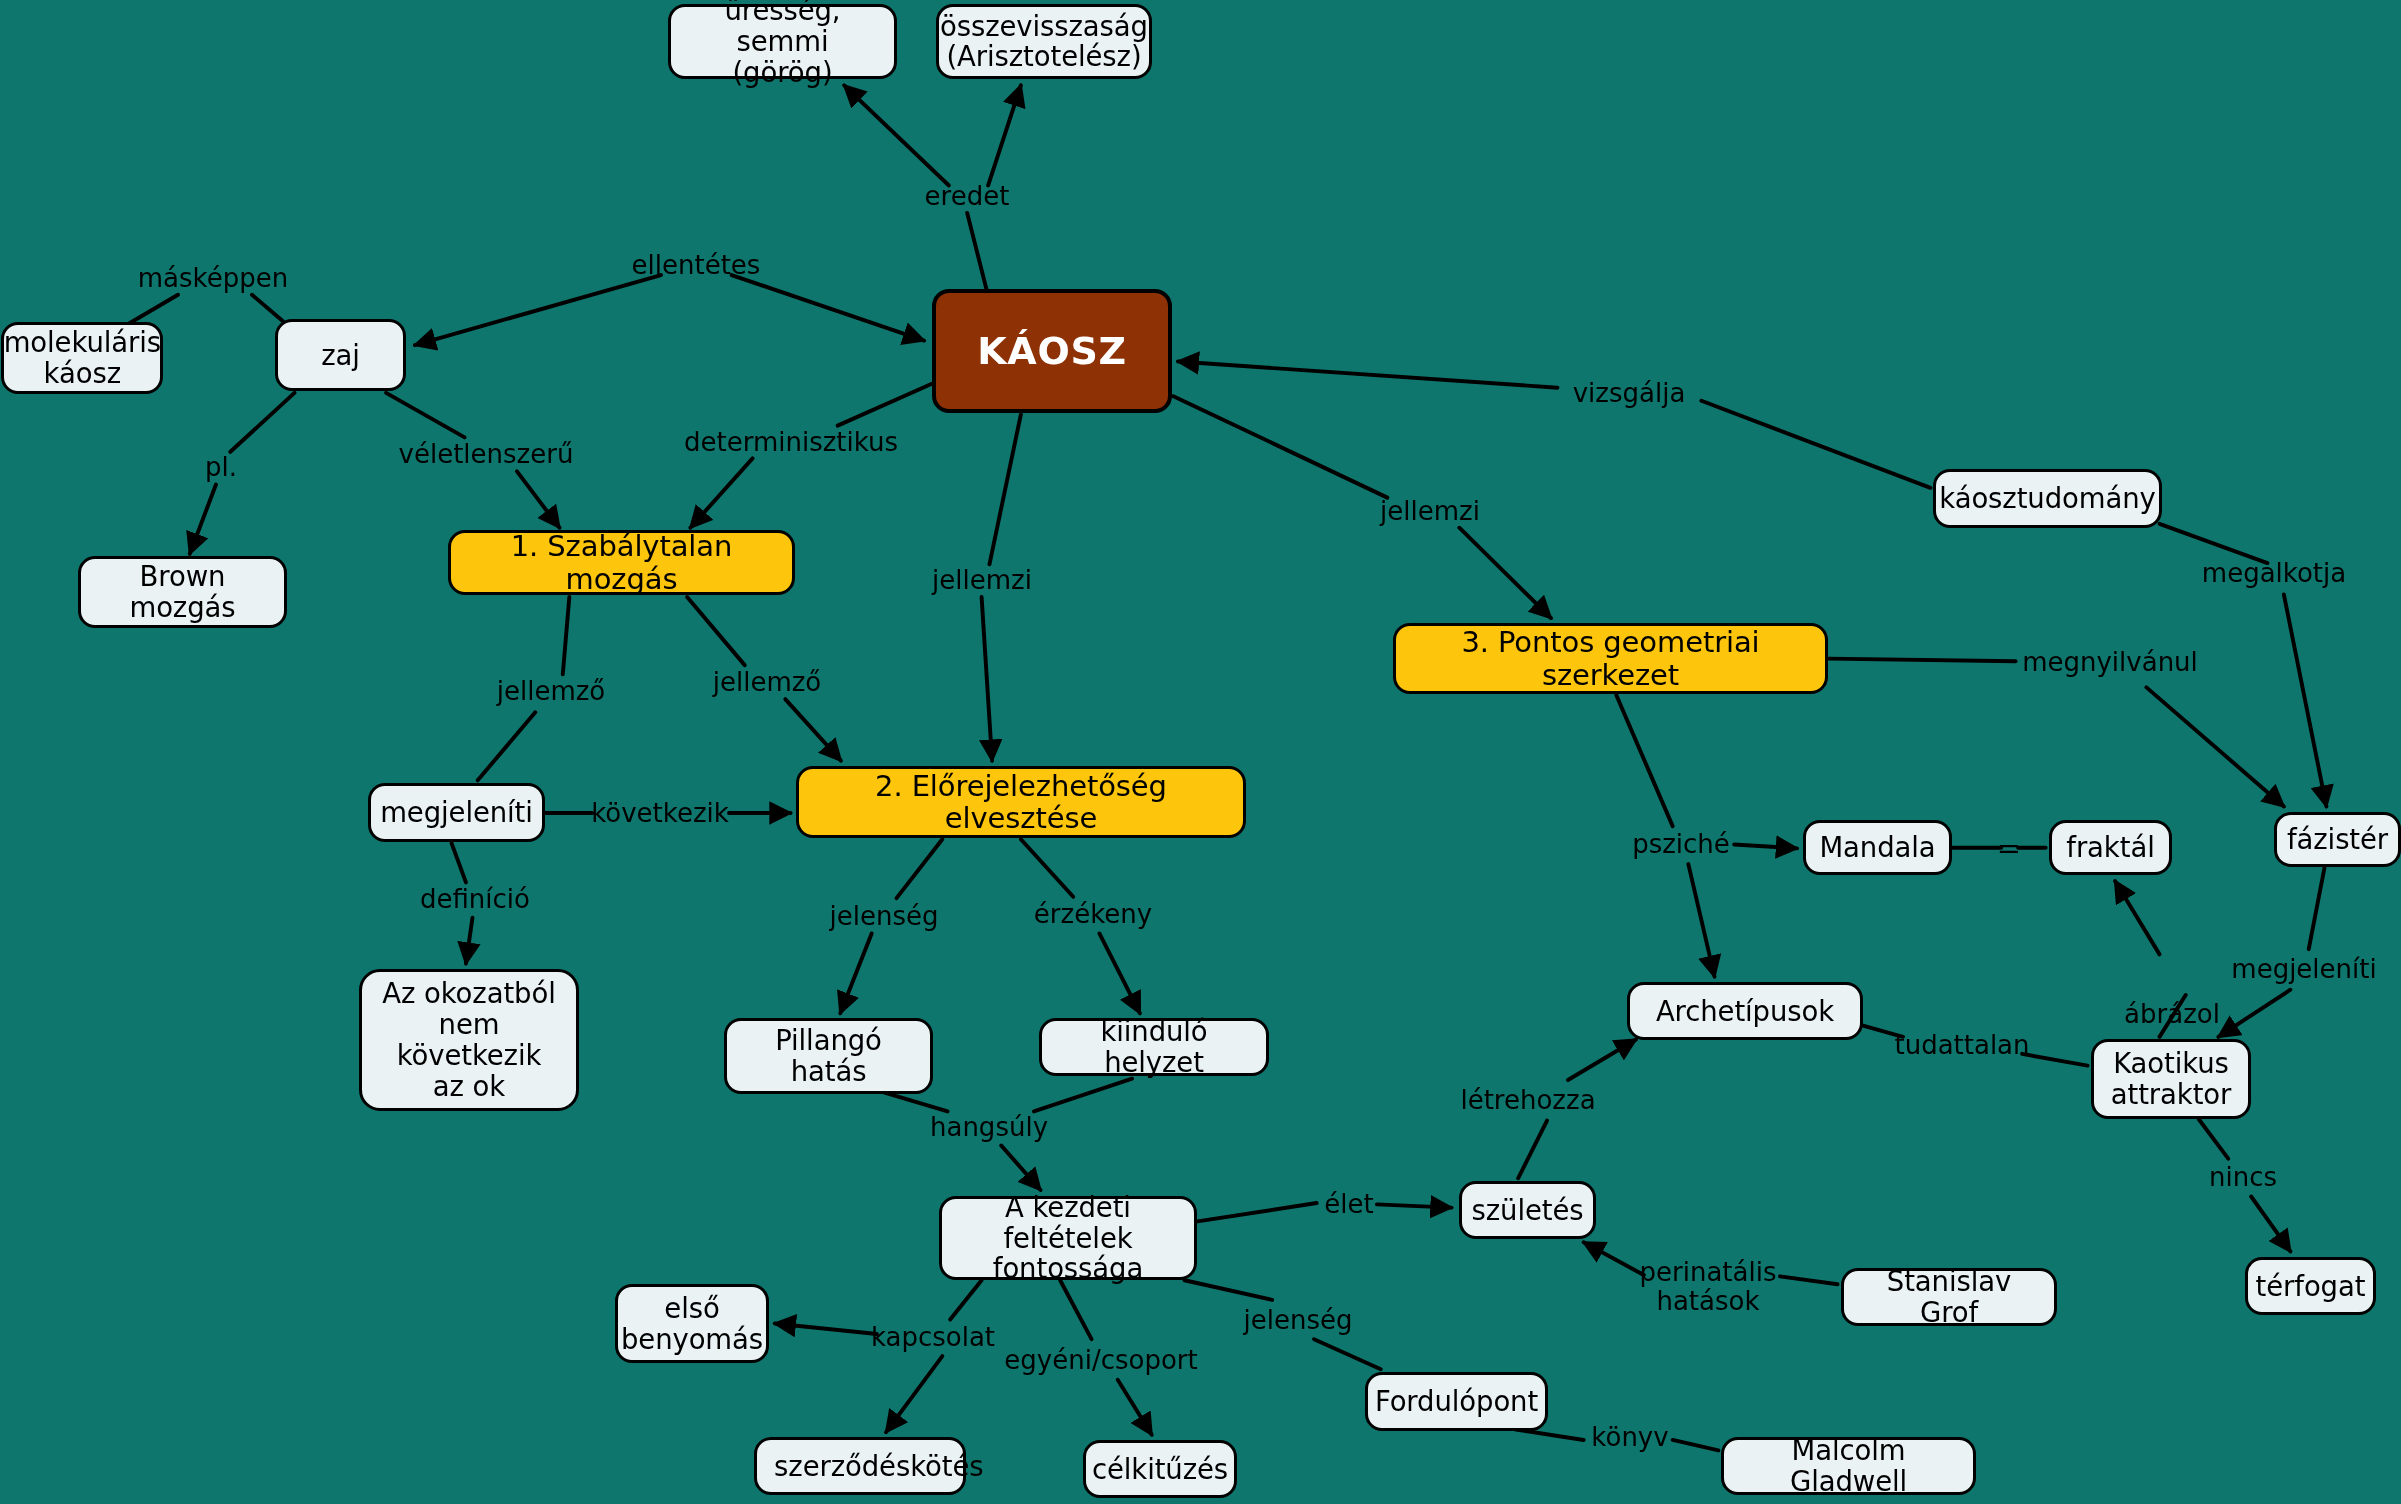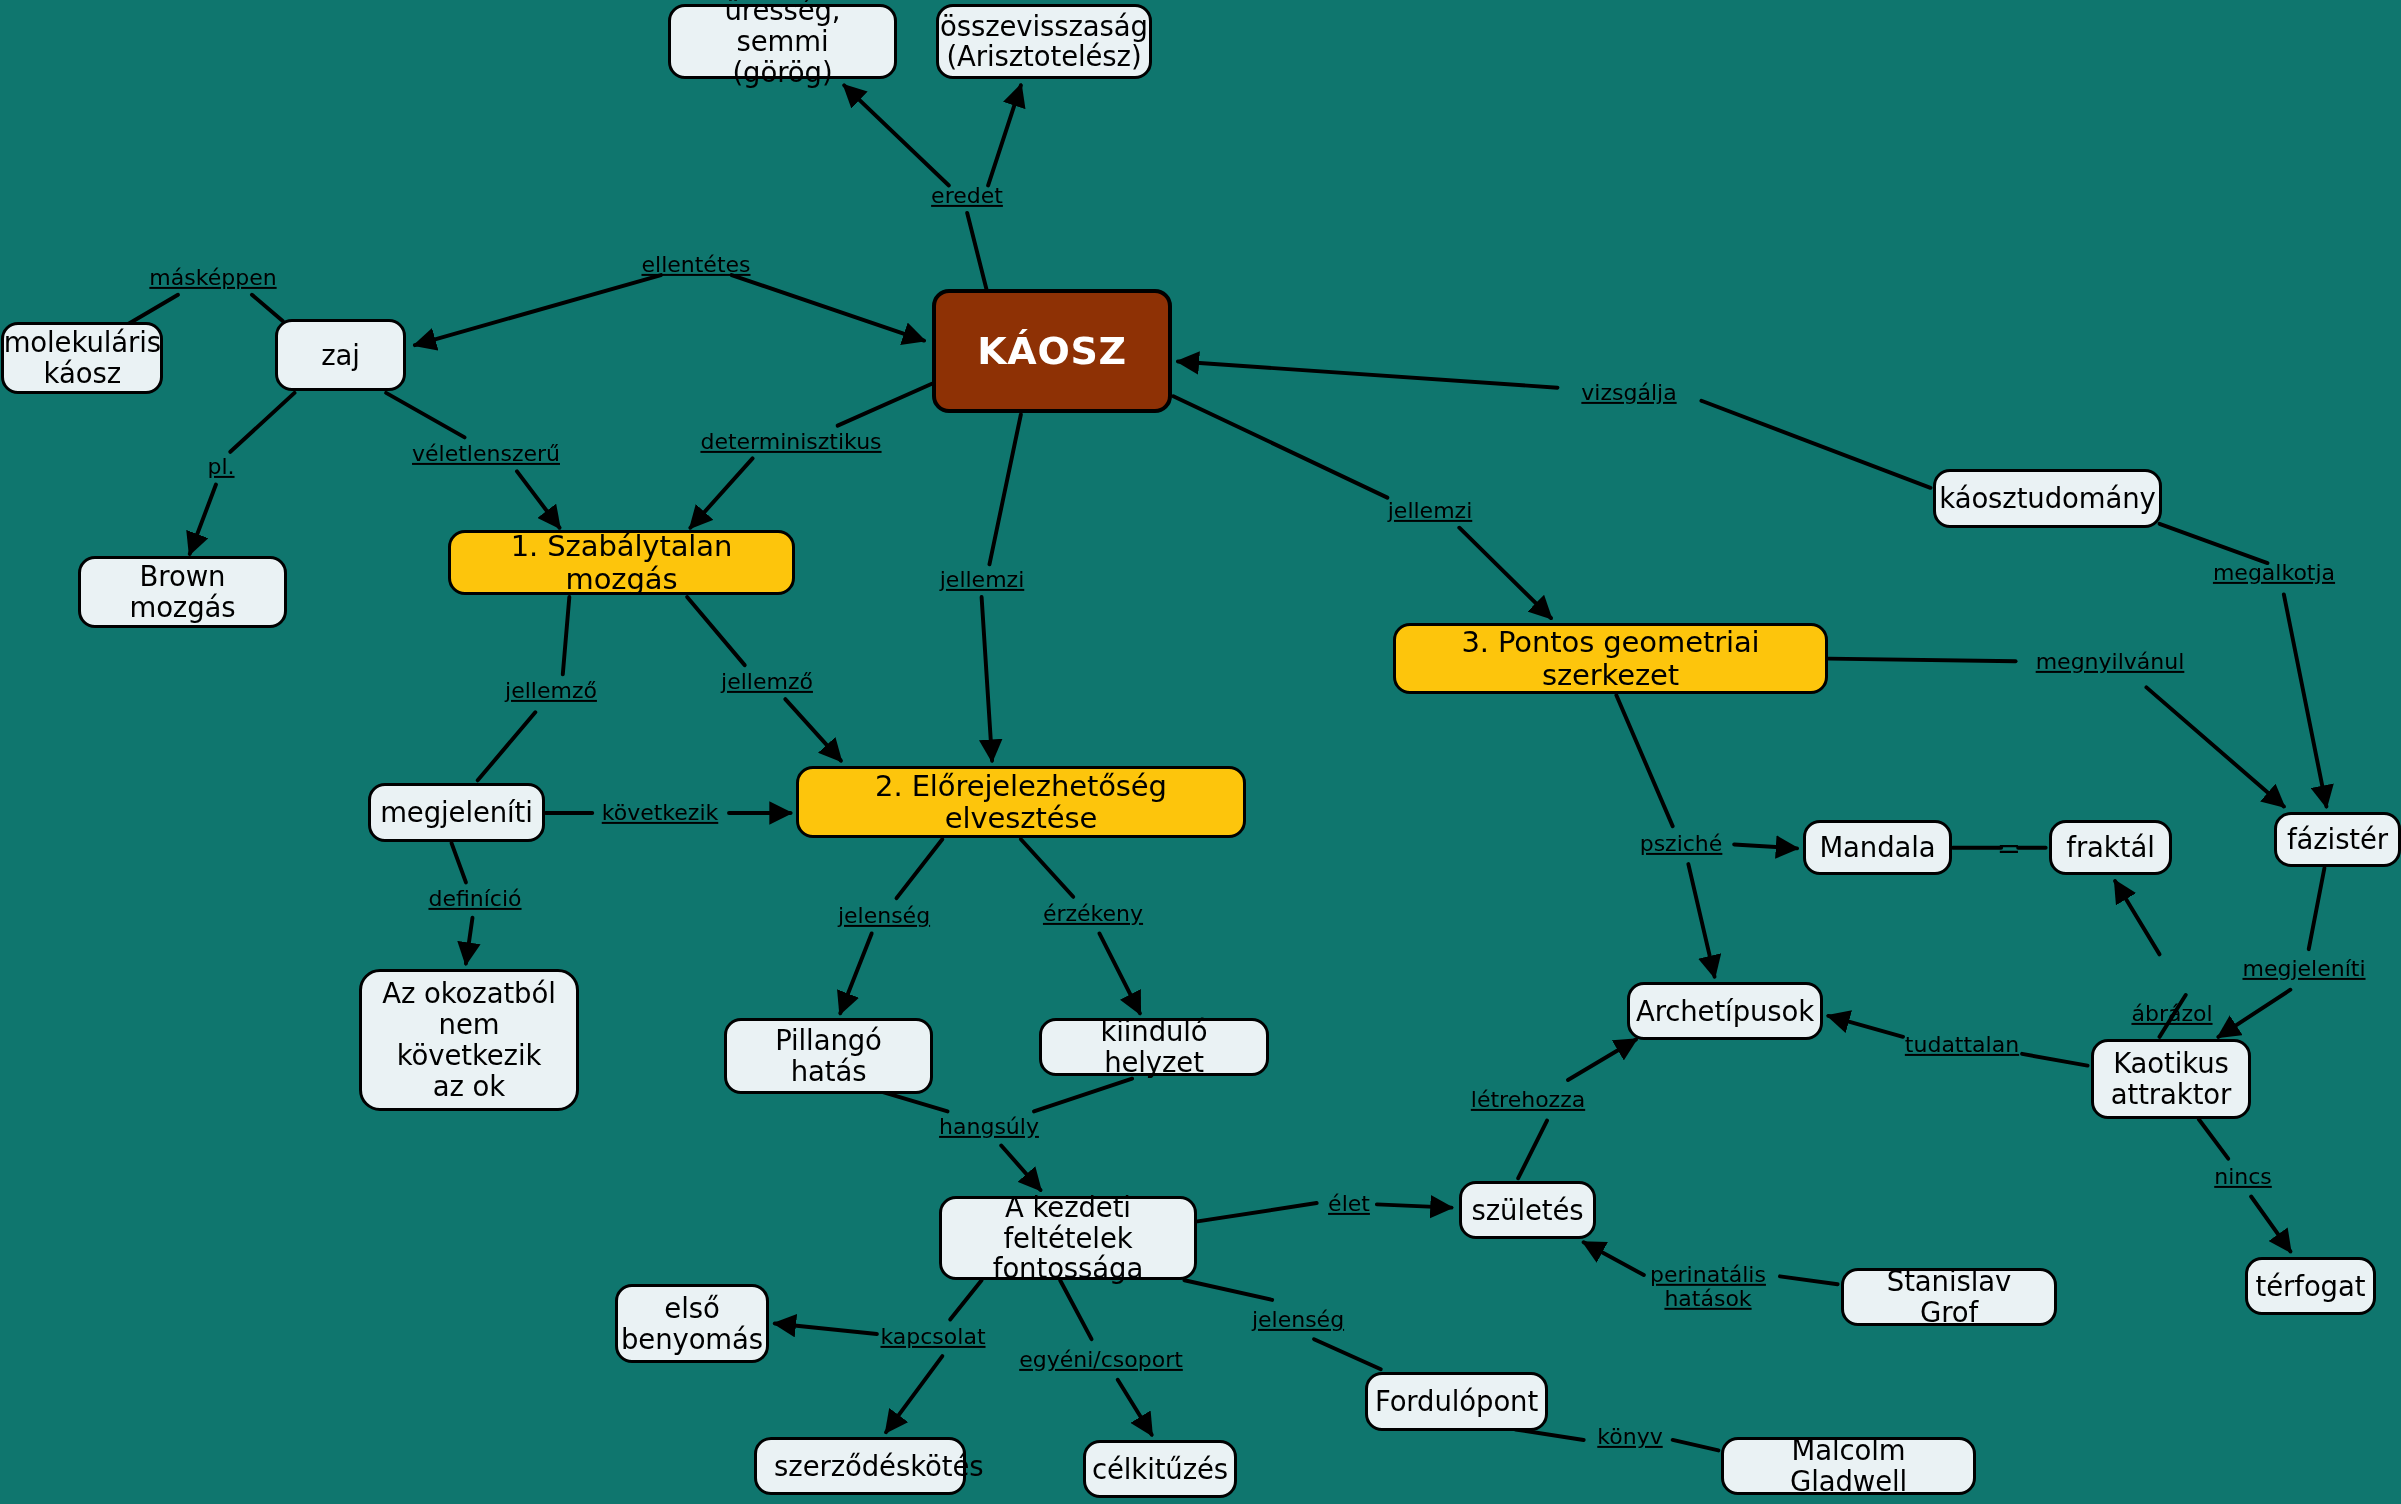--- a/index.html
+++ b/index.html
@@ -57,27 +57,26 @@
     background: #8e3105;
     color: #ffffff;
     font-weight: bold;
     font-size: 38px;
     border-width: 4.6px;
     letter-spacing: 0.7px;
   }
   .edge-label {
     position: absolute;
     color: #000000;
-    font-size: 22px;
+    font-size: 26px;
     line-height: 1.1;
     white-space: pre-line;
     text-align: center;
     background: transparent;
     transform: translate(-50%, -50%);
-    text-decoration: underline;
   }
   .eq-sign {
     position: absolute;
     font-size: 29px;
     transform: translate(-50%, -50%);
     color: #000;
   }
 </style>
 </head>
 <body>
@@ -219,21 +218,21 @@
   <div class="node plain" style="left:1803px; top:820px; width:149px; height:55px;">Mandala</div>
 
   <div class="node plain" style="left:2049px; top:820px; width:123px; height:55px;">fraktál</div>
 
   <div class="node plain" style="left:2274px; top:812px; width:127px; height:55px;">fázistér</div>
 
   <div class="node plain" style="left:359px;  top:969px; width:220px; height:142px;border-radius:21px;">Az okozatból
 nem következik
 az ok</div>
 
-  <div class="node plain" style="left:1627px; top:982px; width:196px; height:58px;">Archetípusok</div>
+  <div class="node plain" style="left:1627px; top:982px; width:236px; height:58px;">Archetípusok</div>
 
   <div class="node plain" style="left:724px; top:1018px; width:209px; height:76px;">Pillangó hatás</div>
 
   <div class="node plain" style="left:1039px; top:1018px; width:230px; height:58px;">kiinduló helyzet</div>
 
   <div class="node plain" style="left:2091px; top:1039px; width:160px; height:80px;">Kaotikus
 attraktor</div>
 
   <div class="node plain" style="left:1459px; top:1181px; width:137px; height:58px;">születés</div>
 

